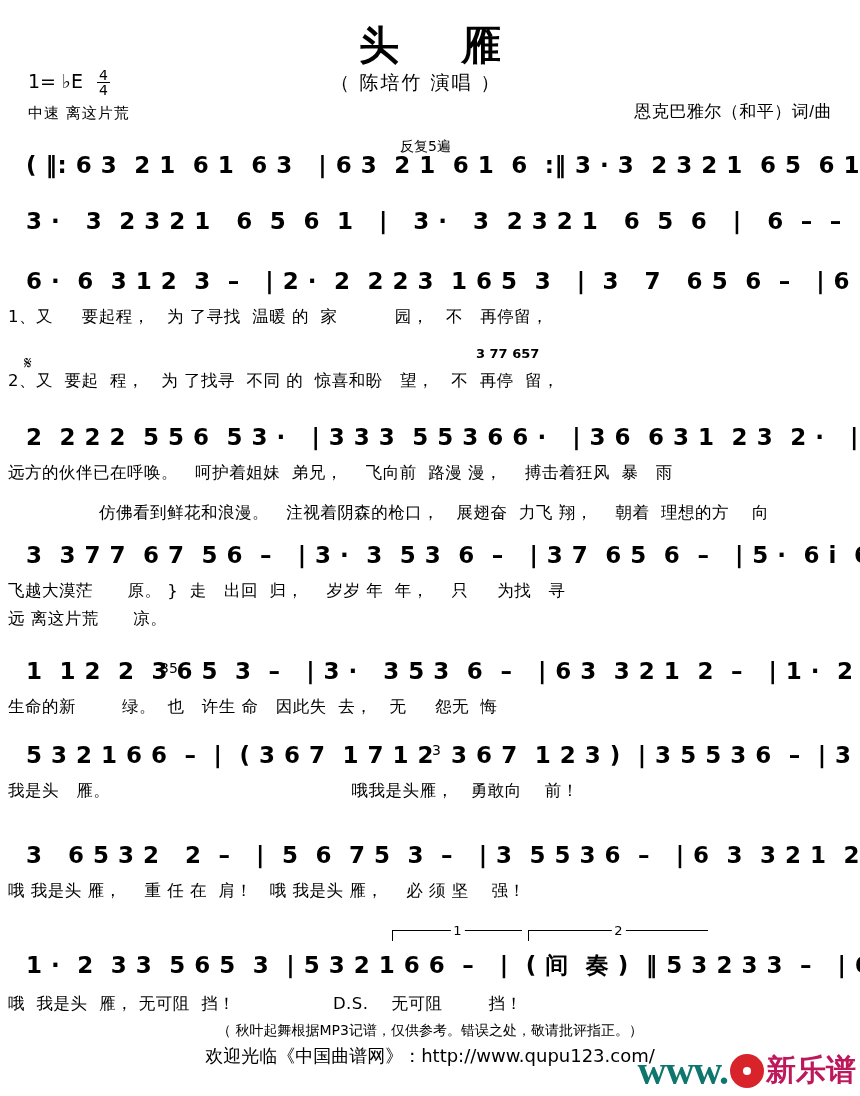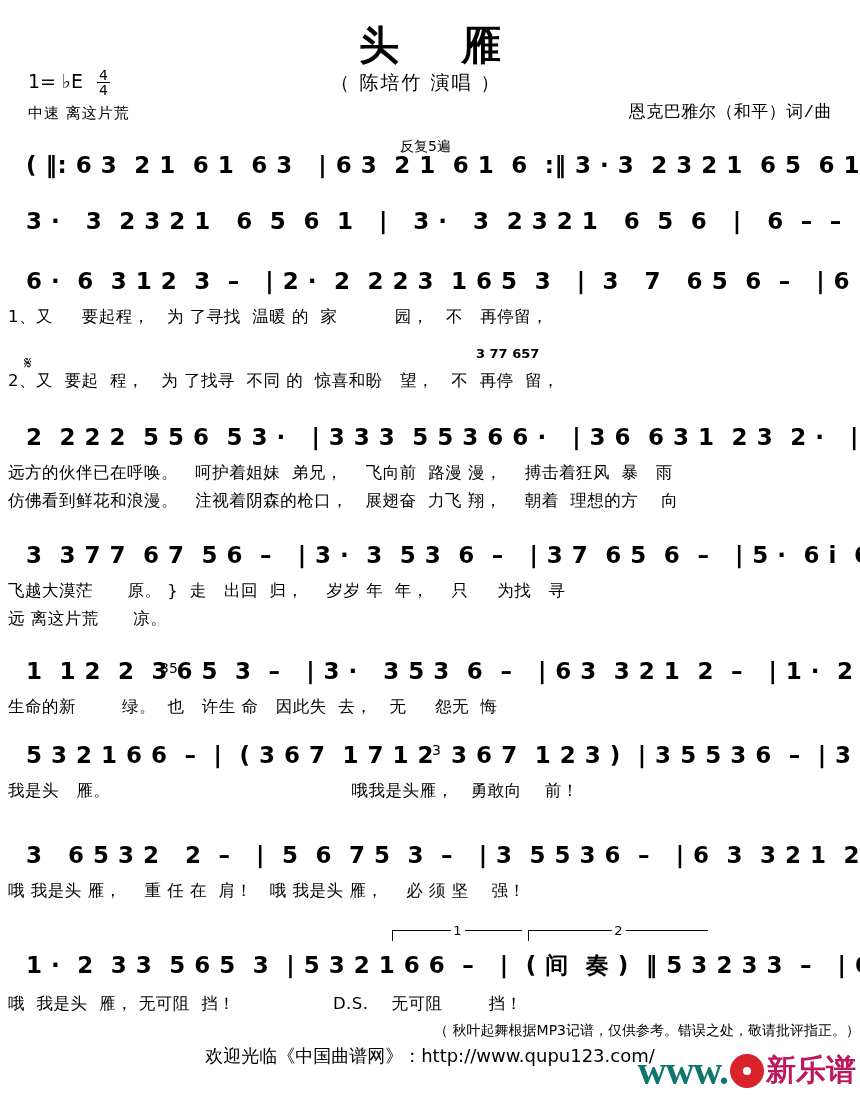--- a/index.html
+++ b/index.html
@@ -67,21 +67,21 @@
     left: 28px;
     top: 104px;
     font-family: "DejaVu Sans", sans-serif;
     font-size: 15px;
     letter-spacing: 1px;
   }
   .credit {
     position: absolute;
     right: 28px;
     top: 100px;
-    font-family: Liberation Mono, monospace;
+    font-family: Liberation Sans, sans-serif;
     font-size: 17px;
     letter-spacing: 0.5px;
   }
   
   .row {
     position: absolute;
     left: 0;
     width: 860px;
   }
   .notes {
@@ -110,21 +110,21 @@
   .marker.notes-sm {
     font-weight: bold;
     font-size: 13px;
   }
   
   .foot-note {
     position: absolute;
     top: 1022px;
     left: 0;
     width: 860px;
-    text-align: right;
+    text-align: center;
     font-family: "DejaVu Sans", sans-serif;
     font-size: 14px;
   }
   .foot-site {
     position: absolute;
     top: 1044px;
     left: 0;
     width: 860px;
     text-align: center;
     font-family: "DejaVu Sans", sans-serif;
@@ -227,21 +227,21 @@
     <div class="lyric" style="margin-top:12px;">1、又     要起程，   为 了寻找  温暖 的  家          园，   不   再停留，</div>
     <div class="lyric" style="margin-top:42px;">2、又  要起  程，   为 了找寻  不同 的  惊喜和盼   望，   不  再停  留，</div>
   </div>
 
   <div class="segno" style="left:24px; top:352px;">𝄋</div>
   <div class="marker notes-sm" style="left:476px; top:346px;">3 77 657</div>
 
   <div class="row" style="top:424px;">
     <div class="notes">2  2 2 2  5 5 6  5 3 ·   | 3 3 3  5 5 3 6 6 ·   | 3 6  6 3 1  2 3  2 ·   | 1  1 2  3  5 6  2 3 2  1 6 |</div>
     <div class="lyric" style="margin-top:12px;">远方的伙伴已在呼唤。   呵护着姐妹  弟兄，    飞向前  路漫 漫，    搏击着狂风  暴   雨</div>
-    <div class="lyric" style="margin-top:6px;">仿佛看到鲜花和浪漫。   注视着阴森的枪口，   展翅奋  力飞 翔，    朝着  理想的方    向</div>
+    <div class="lyric" style="margin-top:18px;text-align:center;">仿佛看到鲜花和浪漫。   注视着阴森的枪口，   展翅奋  力飞 翔，    朝着  理想的方    向</div>
   </div>
 
   <div class="row" style="top:542px;">
     <div class="notes">3  3 7 7  6 7  5 6  –   | 3 ·  3  5 3  6  –   | 3 7  6 5  6  –   | 5 ·  6 i  6 i  3  2 |</div>
     <div class="lyric" style="margin-top:12px;">飞越大漠茫      原。 }  走   出回  归，    岁岁 年  年，    只     为找   寻</div>
     <div class="lyric" style="margin-top:6px;">远 离这片荒      凉。    </div>
   </div>
 
   <div class="row" style="top:658px;">
     <div class="notes">1  1 2  2  3 6 5  3  –   | 3 ·   3 5 3  6  –   | 6 3  3 2 1  2  –   | 1 ·  2  3 5 6 5  5 3 · |</div>

